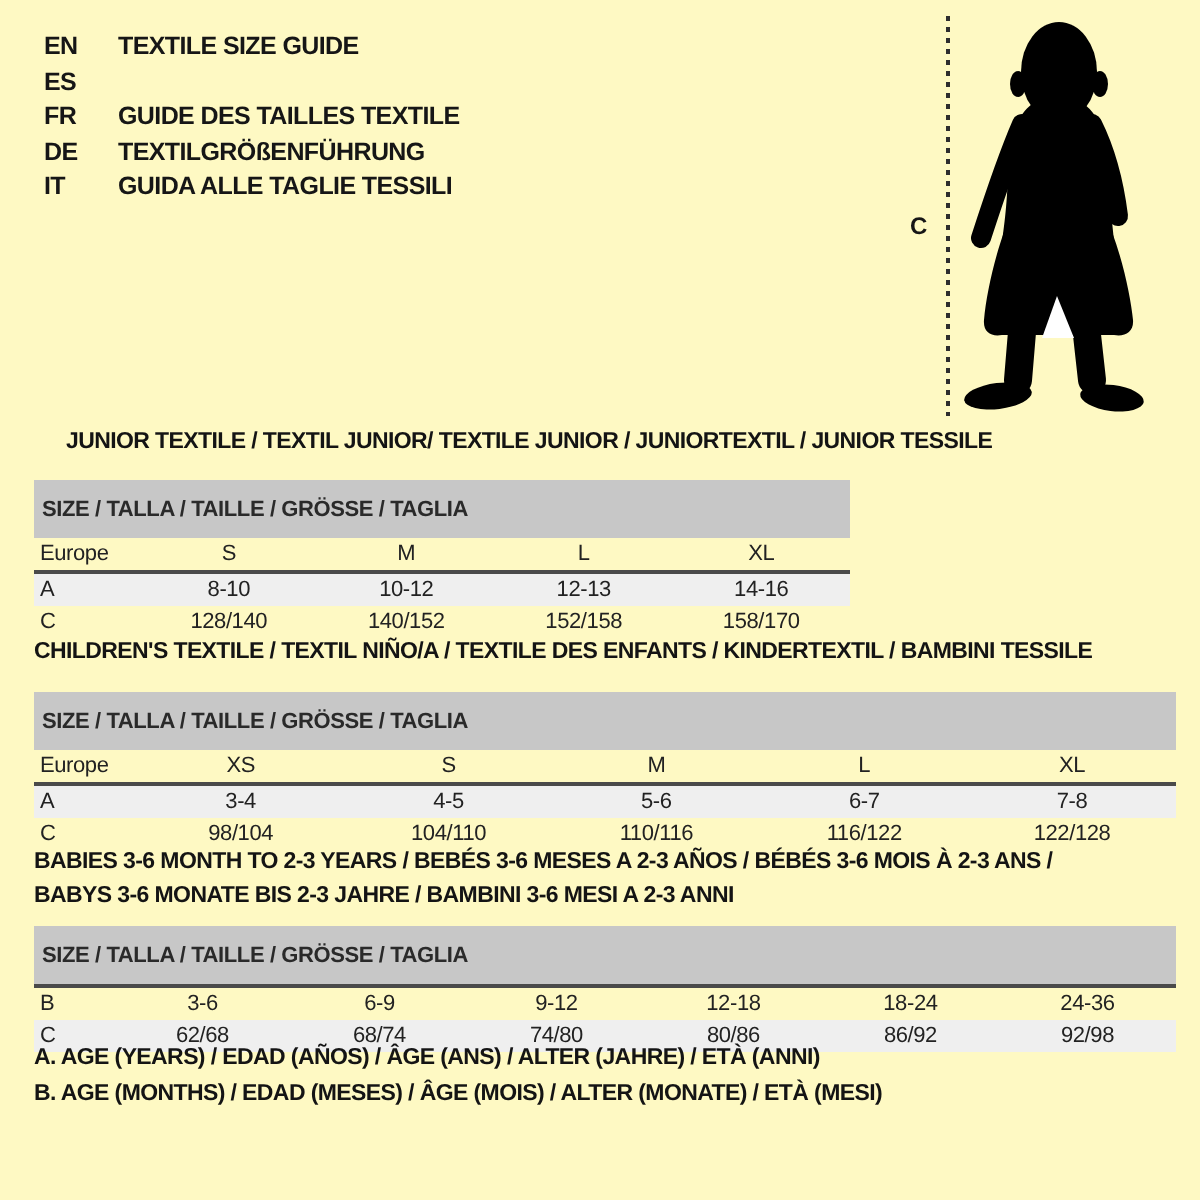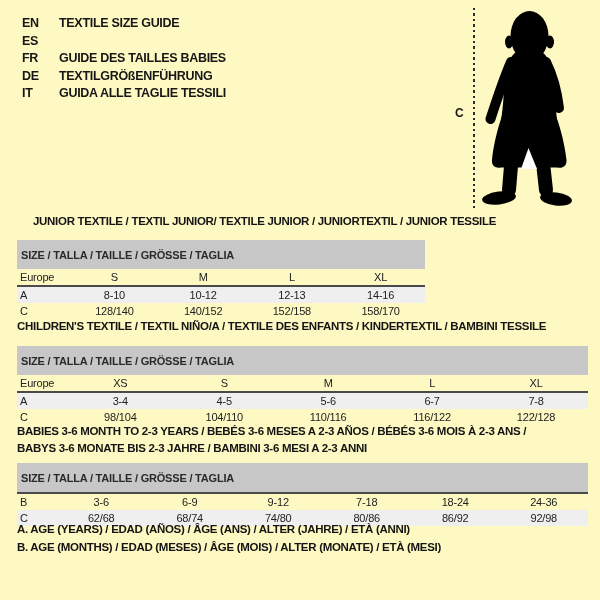--- a/index.html
+++ b/index.html
@@ -55,21 +55,21 @@
   <div class="lang-list" id="langList">
       <div class="lang-row">
         <span class="lang-code">EN</span>
         <span class="lang-label">TEXTILE SIZE GUIDE</span>
       </div>
       <div class="lang-row">
         <span class="lang-code">ES</span>
       </div>
       <div class="lang-row">
         <span class="lang-code">FR</span>
-        <span class="lang-label">GUIDE DES TAILLES BABIES</span>
+        <span class="lang-label">GUIDE DES TAILLES TEXTILE</span>
       </div>
       <div class="lang-row">
         <span class="lang-code">DE</span>
         <span class="lang-label">TEXTILGRÖßENFÜHRUNG</span>
       </div>
       <div class="lang-row">
         <span class="lang-code">IT</span>
         <span class="lang-label">GUIDA ALLE TAGLIE TESSILI</span>
       </div>
     </div>
@@ -211,21 +211,21 @@
             <tr>
               <th class="bar" colspan="7">SIZE / TALLA / TAILLE / GRÖSSE / TAGLIA</th>
             </tr>
           </thead>
           <tbody>
             <tr class="topline">
               <td class="lbl">B</td>
               <td>3-6</td>
               <td>6-9</td>
               <td>9-12</td>
-              <td>7-18</td>
+              <td>12-18</td>
               <td>18-24</td>
               <td>24-36</td>
             </tr>
             <tr class="stripe ">
               <td class="lbl">C</td>
               <td>62/68</td>
               <td>68/74</td>
               <td>74/80</td>
               <td>80/86</td>
               <td>86/92</td>

